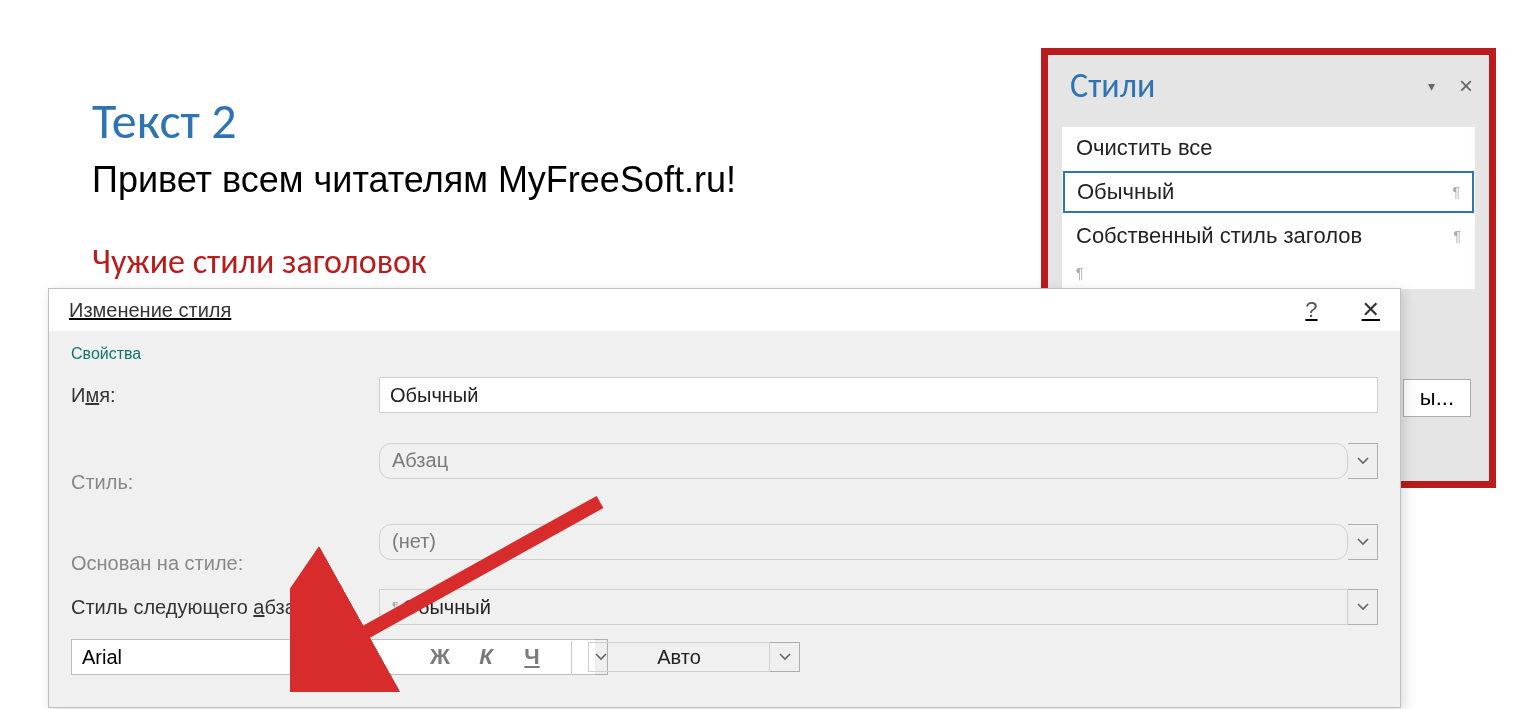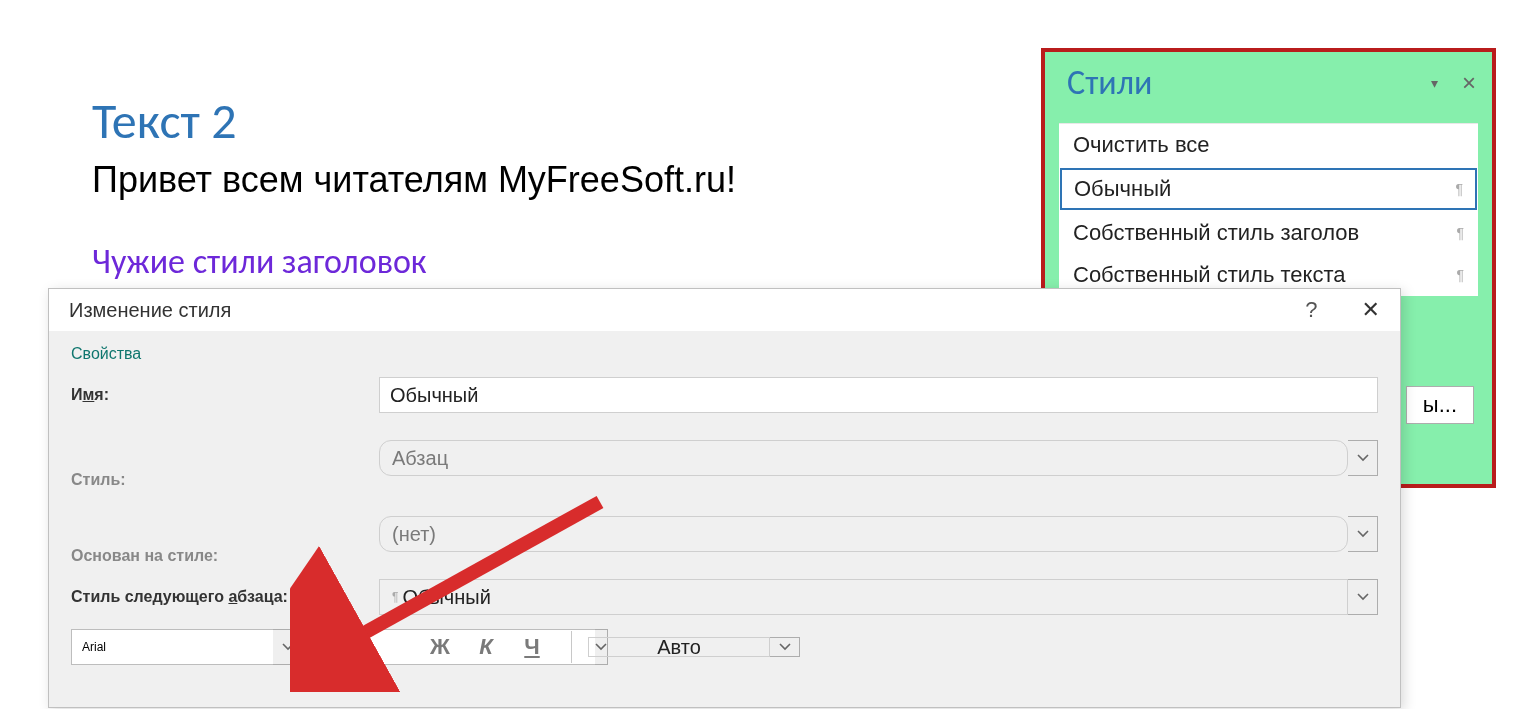--- a/index.html
+++ b/index.html
@@ -2,69 +2,69 @@
 <html><head>
 <meta charset="utf-8">
 <style>
   * { box-sizing: border-box; margin: 0; padding: 0; }
   html, body { width: 1536px; height: 709px; font-family: "Segoe UI", Arial, sans-serif; background: #fff; overflow: hidden; }
 
   
   .doc-area { position: absolute; left: 0; top: 0; width: 1000px; height: 700px; padding-left: 92px; padding-top: 90px; }
   .doc-title { font-size: 50px; color: #2e74b5; font-weight: 300; font-family: Calibri, "Segoe UI", sans-serif; }
   .doc-line { font-size: 36px; color: #000; font-weight: 400; font-family: Arial, sans-serif; margin-top: 8px; }
-  .doc-sub { font-size: 34px; color: #6d28d9; font-weight: 400; font-family: Calibri, "Segoe UI", sans-serif; margin-top: 40px; }
-
-  
-  .styles-pane { position: absolute; right: 40px; top: 48px; width: 455px; border: 4px solid #b91c1c; background: #86efac; height: 440px; }
+  .doc-sub { font-size: 34px; color: #b91c1c; font-weight: 400; font-family: Calibri, "Segoe UI", sans-serif; margin-top: 40px; }
+
+  
+  .styles-pane { position: absolute; right: 40px; top: 48px; width: 455px; border: 7px solid #b91c1c; background: #e5e5e5; height: 440px; }
   .styles-pane-header { display: flex; align-items: center; padding: 10px 16px 10px 22px; }
   .styles-pane-title { font-size: 34px; color: #2e74b5; font-weight: 300; font-family: Calibri,"Segoe UI",sans-serif; flex: 1; }
   .styles-pane-opts { font-size: 14px; color: #666; margin-right: 24px; cursor: pointer; }
   .styles-pane-close { font-size: 24px; color: #666; cursor: pointer; font-weight: 300; }
   .styles-list { background: #fff; margin: 10px 14px; border-top: 1px solid #e8e8e8; }
   .style-item { padding: 8px 14px; font-size: 22px; color: #222; border-bottom: 0; display:flex; align-items:center; justify-content:space-between; }
   .style-item.sel { border: 2px solid #2e74b5; margin: 2px 1px; padding: 6px 12px; }
   .style-item .pilcrow { color: #aaa; font-size: 14px; }
   .styles-bottom { padding: 10px 18px; font-size: 22px; color: #222; }
   .styles-bottom-row { margin: 6px 0; }
   .styles-bottom-btn { float: right; padding: 5px 16px; font-size: 22px; background:#fff; border:1px solid #adadad; }
 
   
   .dialog { position: absolute; left: 48px; top: 288px; width: 1353px; height: 420px; background: #f0f0f0; border: 1px solid #c0c0c0; box-shadow: 3px 3px 12px rgba(0,0,0,0.15); }
-  .dlg-titlebar { display: flex; align-items: center; height: 42px; padding: 0 20px; background: #fff; }
+  .dlg-titlebar { display: flex; align-items: center; height: 42px; padding: 0 20px; background: #fff; text-decoration: underline; }
   .dlg-title { font-size: 20px; color: #333; flex: 1; }
   .dlg-help { font-size: 22px; color: #555; margin-right: 44px; cursor: pointer; }
   .dlg-close { font-size: 22px; color: #333; cursor: pointer; }
   .dlg-body { padding: 14px 22px 0 22px; }
   .section-title { font-size: 16px; color: #0f766e; margin-bottom: 14px; }
   .field-row { display: flex; align-items: center; margin-bottom: 14px; }
-  .field-label { width: 308px; font-size: 16px; color: #333; font-weight: bold; }
+  .field-label { width: 308px; font-size: 20px; color: #333; }
   .field-label.disabled { color: #888; margin-top: 44px; }
   .u { text-decoration: underline; }
   .field-control { flex: 1; }
   input[type=text].fld { width: 100%; height: 36px; padding: 4px 10px; font-size: 20px; border: 1px solid #cfcfcf; background: #fff; color: #222; }
   .combo { width: 100%; height: 36px; display: flex; }
   .combo.disabled { background: #f0f0f0; }
   .combo-text { flex: 1; border: 1px solid #cfcfcf; padding: 4px 12px; font-size: 20px; color: #222; display:flex; align-items:center; }
   .combo.disabled .combo-text { background: #f0f0f0; color: #7a7a7a; border-color:#cfcfcf;border-radius:12px; }
   .combo-btn { width: 30px; border: 1px solid #adadad; border-left: 0; background: #efefef; display:flex; align-items:center; justify-content:center; }
   .combo-btn svg { width: 12px; height: 8px; }
 
   .fmt-row { display: flex; align-items: center; gap: 0; margin-top: 8px; }
   .fmt-font { width: 232px; height: 36px; display:flex; }
-  .fmt-font input { flex:1; border:1px solid #bdbdbd; border-right:0; padding:4px 10px; font-size:12px; }
+  .fmt-font input { flex:1; border:1px solid #bdbdbd; border-right:0; padding:4px 10px; font-size:20px; }
   .fmt-size { width: 86px; height: 36px; display:flex; margin-left:6px; }
   .fmt-size input { flex:1; border:1px solid #bdbdbd; border-right:0; padding:4px 10px; font-size:20px; }
   .btn-biu-group { display:flex; margin-left:22px; }
   .btn-biu { width:46px; height:36px; display:flex; align-items:center; justify-content:center; font-size:22px; color:#7a7a7a; cursor:pointer; }
   .btn-biu.bold { font-weight: 800; }
   .btn-biu.italic { font-style: italic; font-weight:700; }
   .btn-biu.underline { text-decoration: underline; font-weight:700; }
   .vdiv { width:1px; height:32px; background:#c8c8c8; margin: 2px 16px; }
-  .color-combo { width: 212px; height:20px; display:flex;justify-content:center; }
+  .color-combo { width: 212px; height:30px; display:flex;justify-content:center; }
   .color-combo .combo-text { justify-content:center; }
 
   
   .arrow { position: absolute; left: 290px; top: 492px; z-index: 50; pointer-events: none; }
 </style>
 </head>
 <body>
 
 <div class="doc-area">
   <div class="doc-title">Текст 2</div>
@@ -84,21 +84,20 @@
     </div>
     <div class="style-item sel">
       <span>Обычный</span>
       <span class="pilcrow">¶</span>
     </div>
     <div class="style-item">
       <span>Собственный стиль заголов</span>
       <span class="pilcrow">¶</span>
     </div>
     <div class="style-item">
-      <span>Собственный стиль текста</span>
       <span class="pilcrow">¶</span>
     </div>
   </div>
   <div class="styles-bottom">
     <div class="styles-bottom-row">мотр</div>
     <div class="styles-bottom-row">или</div>
     <div class="styles-bottom-row">
       <button class="styles-bottom-btn">ы...</button>
     </div>
   </div>

